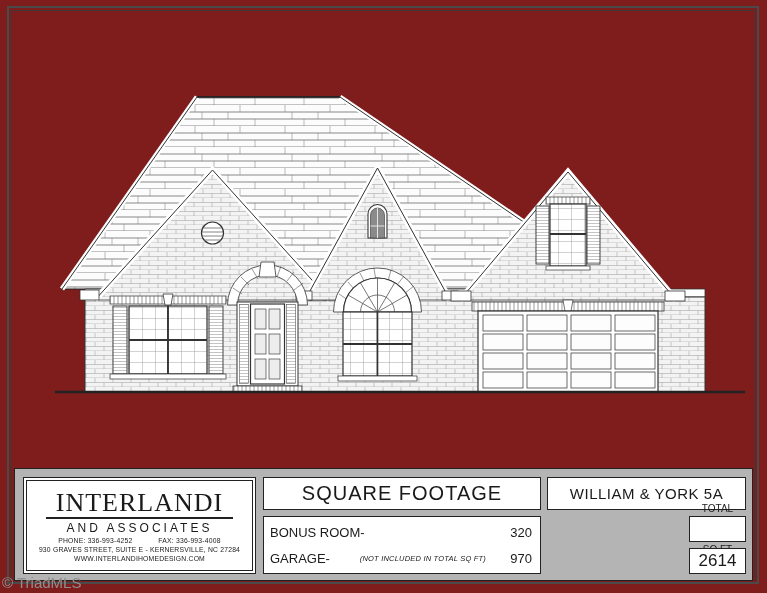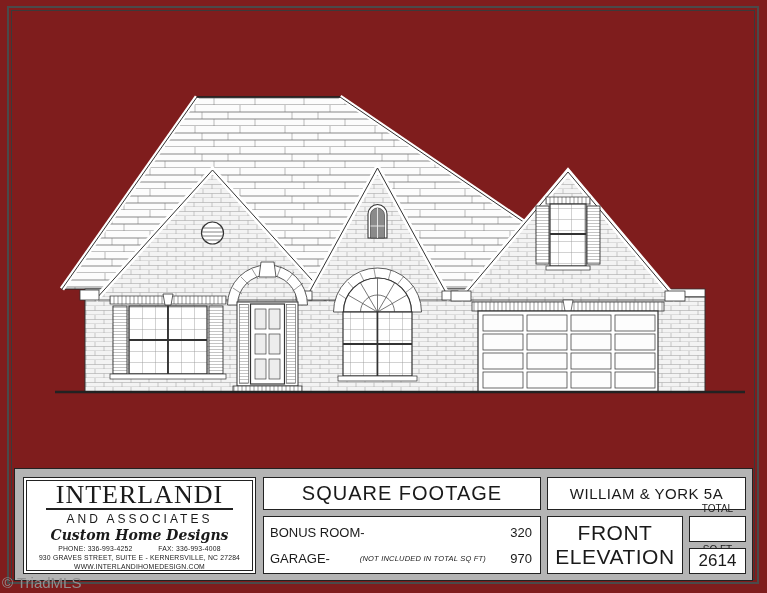--- a/index.html
+++ b/index.html
@@ -198,21 +198,20 @@
 
     <path d="M55 392 H745" stroke="#222" stroke-width="2.4"></path>
   </svg>
 
   <div class="titleblock">
 
     <div class="tb-box logo-box">
       <div class="logo-inner">
         <div class="logo-name">INTERLANDI</div>
         <div class="logo-subname">AND ASSOCIATES</div>
-        <div class="logo-tagline">Custom Home Designs</div>
         <div class="logo-small logo-phonefax">
           <span>PHONE: 336-993-4252</span>
           <span>FAX: 336-993-4008</span>
         </div>
         <div class="logo-small">930 GRAVES STREET,  SUITE E - KERNERSVILLE, NC 27284</div>
         <div class="logo-small">WWW.INTERLANDIHOMEDESIGN.COM</div>
       </div>
     </div>
 
     <div class="tb-box sf-header">
@@ -229,24 +228,20 @@
         <span>GARAGE-</span>
         <span class="sf-note">(NOT INCLUDED IN TOTAL SQ FT)</span>
         <span class="sf-val">970</span>
       </div>
     </div>
 
     <div class="tb-box plan-box">
       <span>WILLIAM &amp; YORK 5A</span>
     </div>
 
-    <div class="tb-box view-box">
-      <span>FRONT</span>
-      <span>ELEVATION</span>
-    </div>
 
     <div class="tb-box total-label">
       <span>TOTAL</span>
       <span>SQ FT</span>
     </div>
 
     <div class="tb-box total-value">
       <span>2614</span>
     </div>
 

